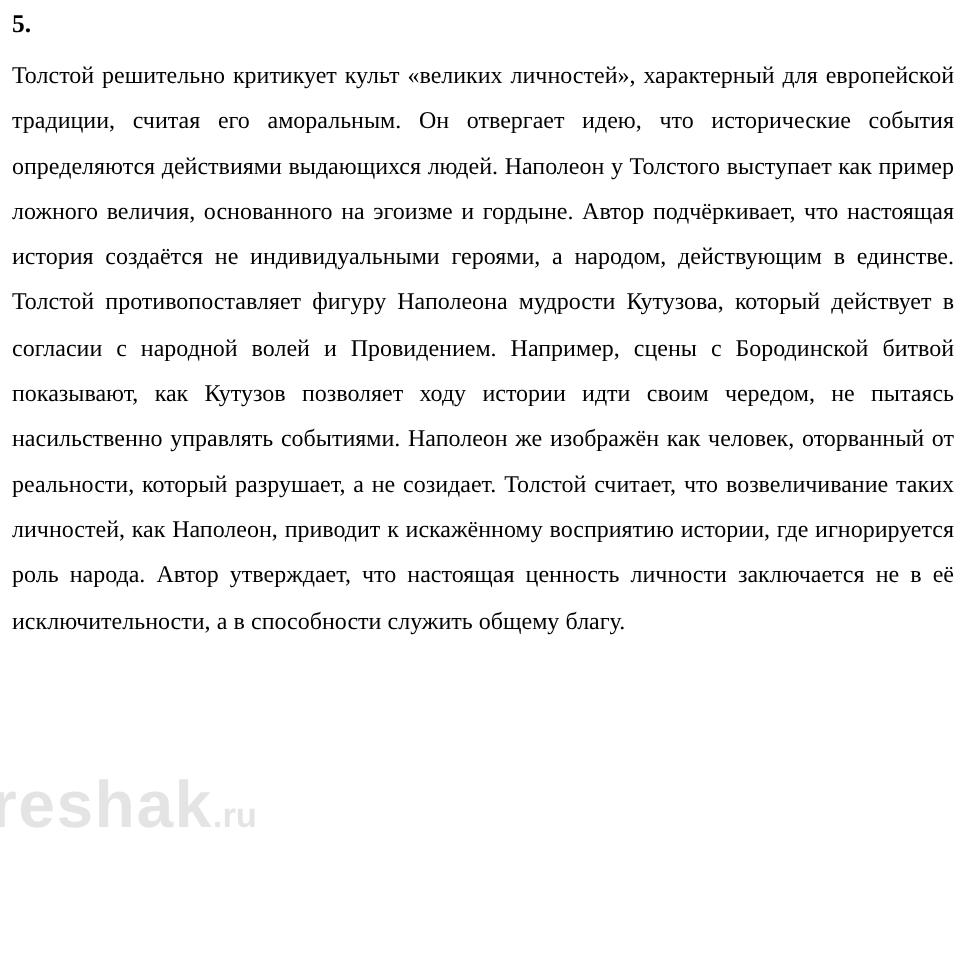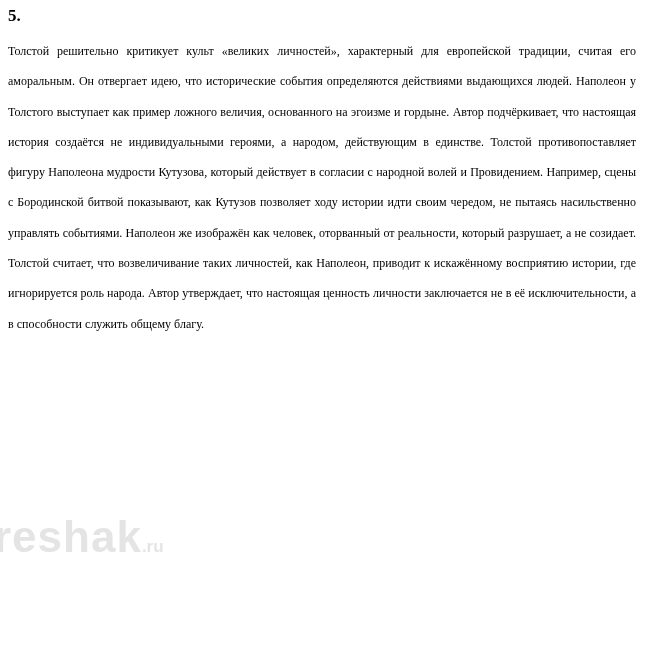--- a/index.html
+++ b/index.html
@@ -24,21 +24,21 @@
   }
   .item-number {
     font-family: "Liberation Serif", serif;
     font-size: 17px;
     font-weight: bold;
     line-height: 20px;
     margin: 0 0 10px 2px;
   }
   .body-text {
     font-family: "Liberation Serif", serif;
-    font-size: 12px;
+    font-size: 16px;
     line-height: 30.3px;
     text-align: justify;
     text-justify: inter-word;
     margin: 0;
     padding: 0 2px 0 2px;
     hyphens: none;
     word-spacing: 0.1px;
   }
   .watermark {
     position: absolute;
@@ -48,21 +48,21 @@
     font-size: 44px;
     font-weight: bold;
     letter-spacing: 1px;
     color: #cfcfcf;
     opacity: 0.55;
     pointer-events: none;
     user-select: none;
     white-space: nowrap;
   }
   .watermark .wm-small {
-    font-size: 17px;
+    font-size: 23px;
     font-weight: bold;
     letter-spacing: 0px;
     margin-top: 21px;
   }
 </style>
 </head>
 <body>
 
 <div class="page">
 

